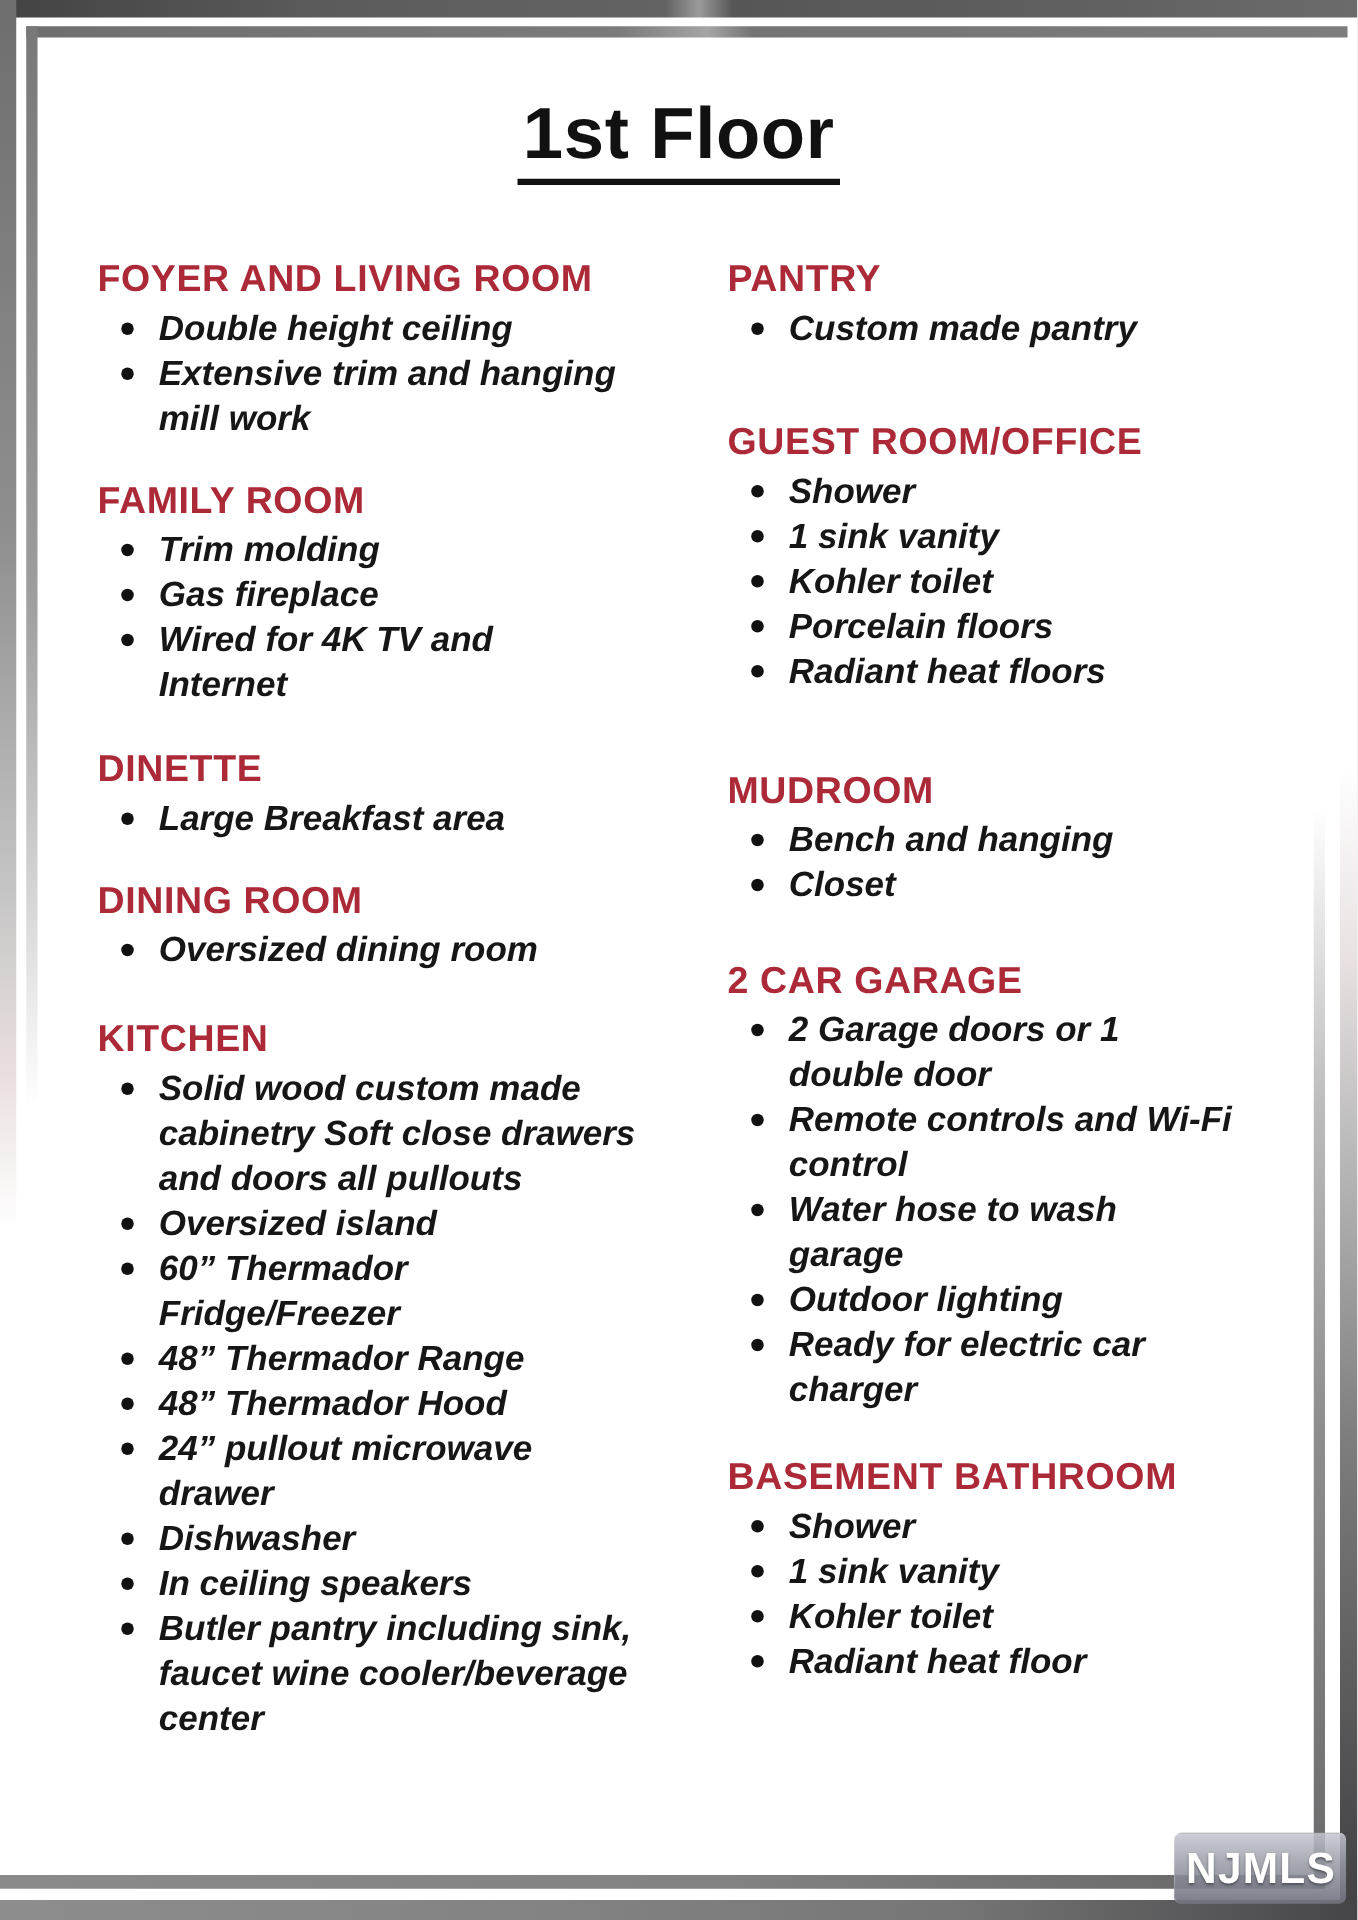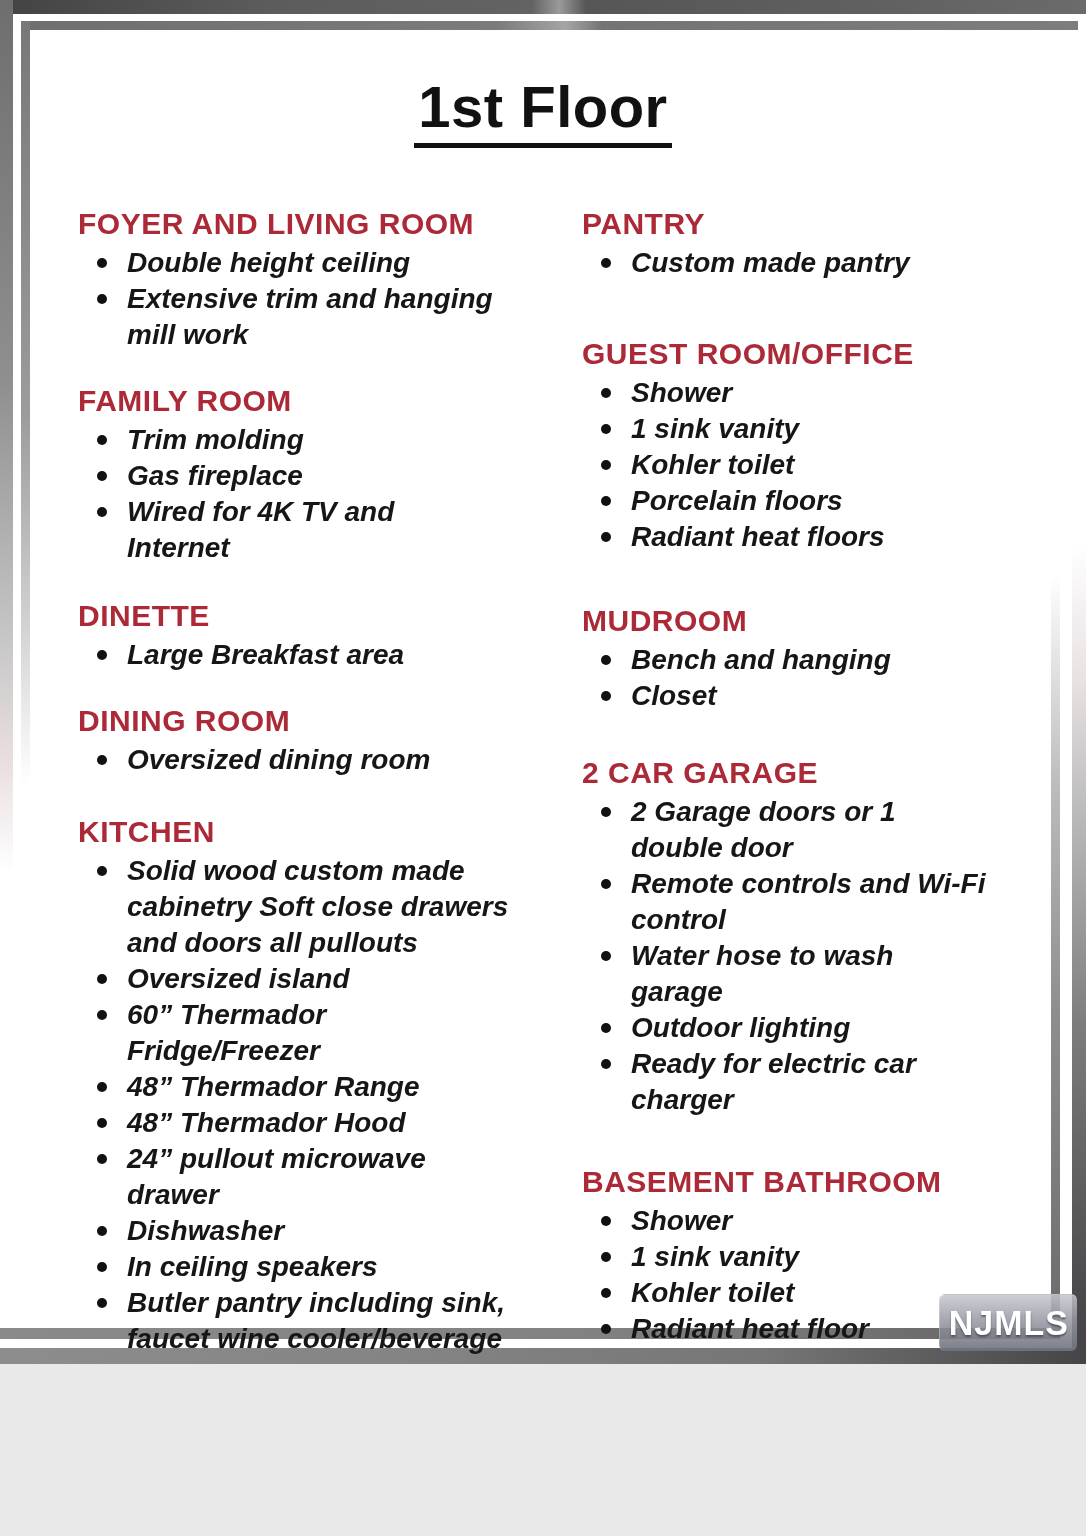--- a/index.html
+++ b/index.html
@@ -3,21 +3,21 @@
 <meta charset="utf-8">
 <style>
   html, body {
     margin: 0;
     padding: 0;
     background: #e9e9e9;
   }
   .page {
     position: relative;
     width: 1086px;
-    height: 1364px;
+    height: 1536px;
     margin: 0 auto;
     background: #ffffff;
     overflow: hidden;
     font-family: "Liberation Sans", sans-serif;
     font-weight: bold;
     color: var(--body-text, #161616);
   }
 
   
   .frame { position: absolute; z-index: 1; pointer-events: none; }
@@ -78,23 +78,23 @@
   .col { box-sizing: border-box; }
   .col-left  { width: 504px; flex: none; }
   .col-right { flex: 1; }
 
   .room-section { margin: 0; }
   .col-left  .room-section:nth-of-type(2) { margin-top: 30px; }
   .col-left  .room-section:nth-of-type(3) { margin-top: 32px; }
   .col-left  .room-section:nth-of-type(4) { margin-top: 30px; }
   .col-left  .room-section:nth-of-type(5) { margin-top: 36px; }
   .col-right .room-section:nth-of-type(2) { margin-top: 55px; }
-  .col-right .room-section:nth-of-type(3) { margin-top: 48px; }
+  .col-right .room-section:nth-of-type(3) { margin-top: 60px; }
   .col-right .room-section:nth-of-type(4) { margin-top: 41px; }
-  .col-right .room-section:nth-of-type(5) { margin-top: 46px; }
+  .col-right .room-section:nth-of-type(5) { margin-top: 34px; }
 
   .room-heading {
     margin: 0;
     font-size: 30px;
     line-height: 36px;
     letter-spacing: 0.5px;
     color: var(--heading-red, #ac2a38);
   }
   .feature-list {
     list-style: none;

